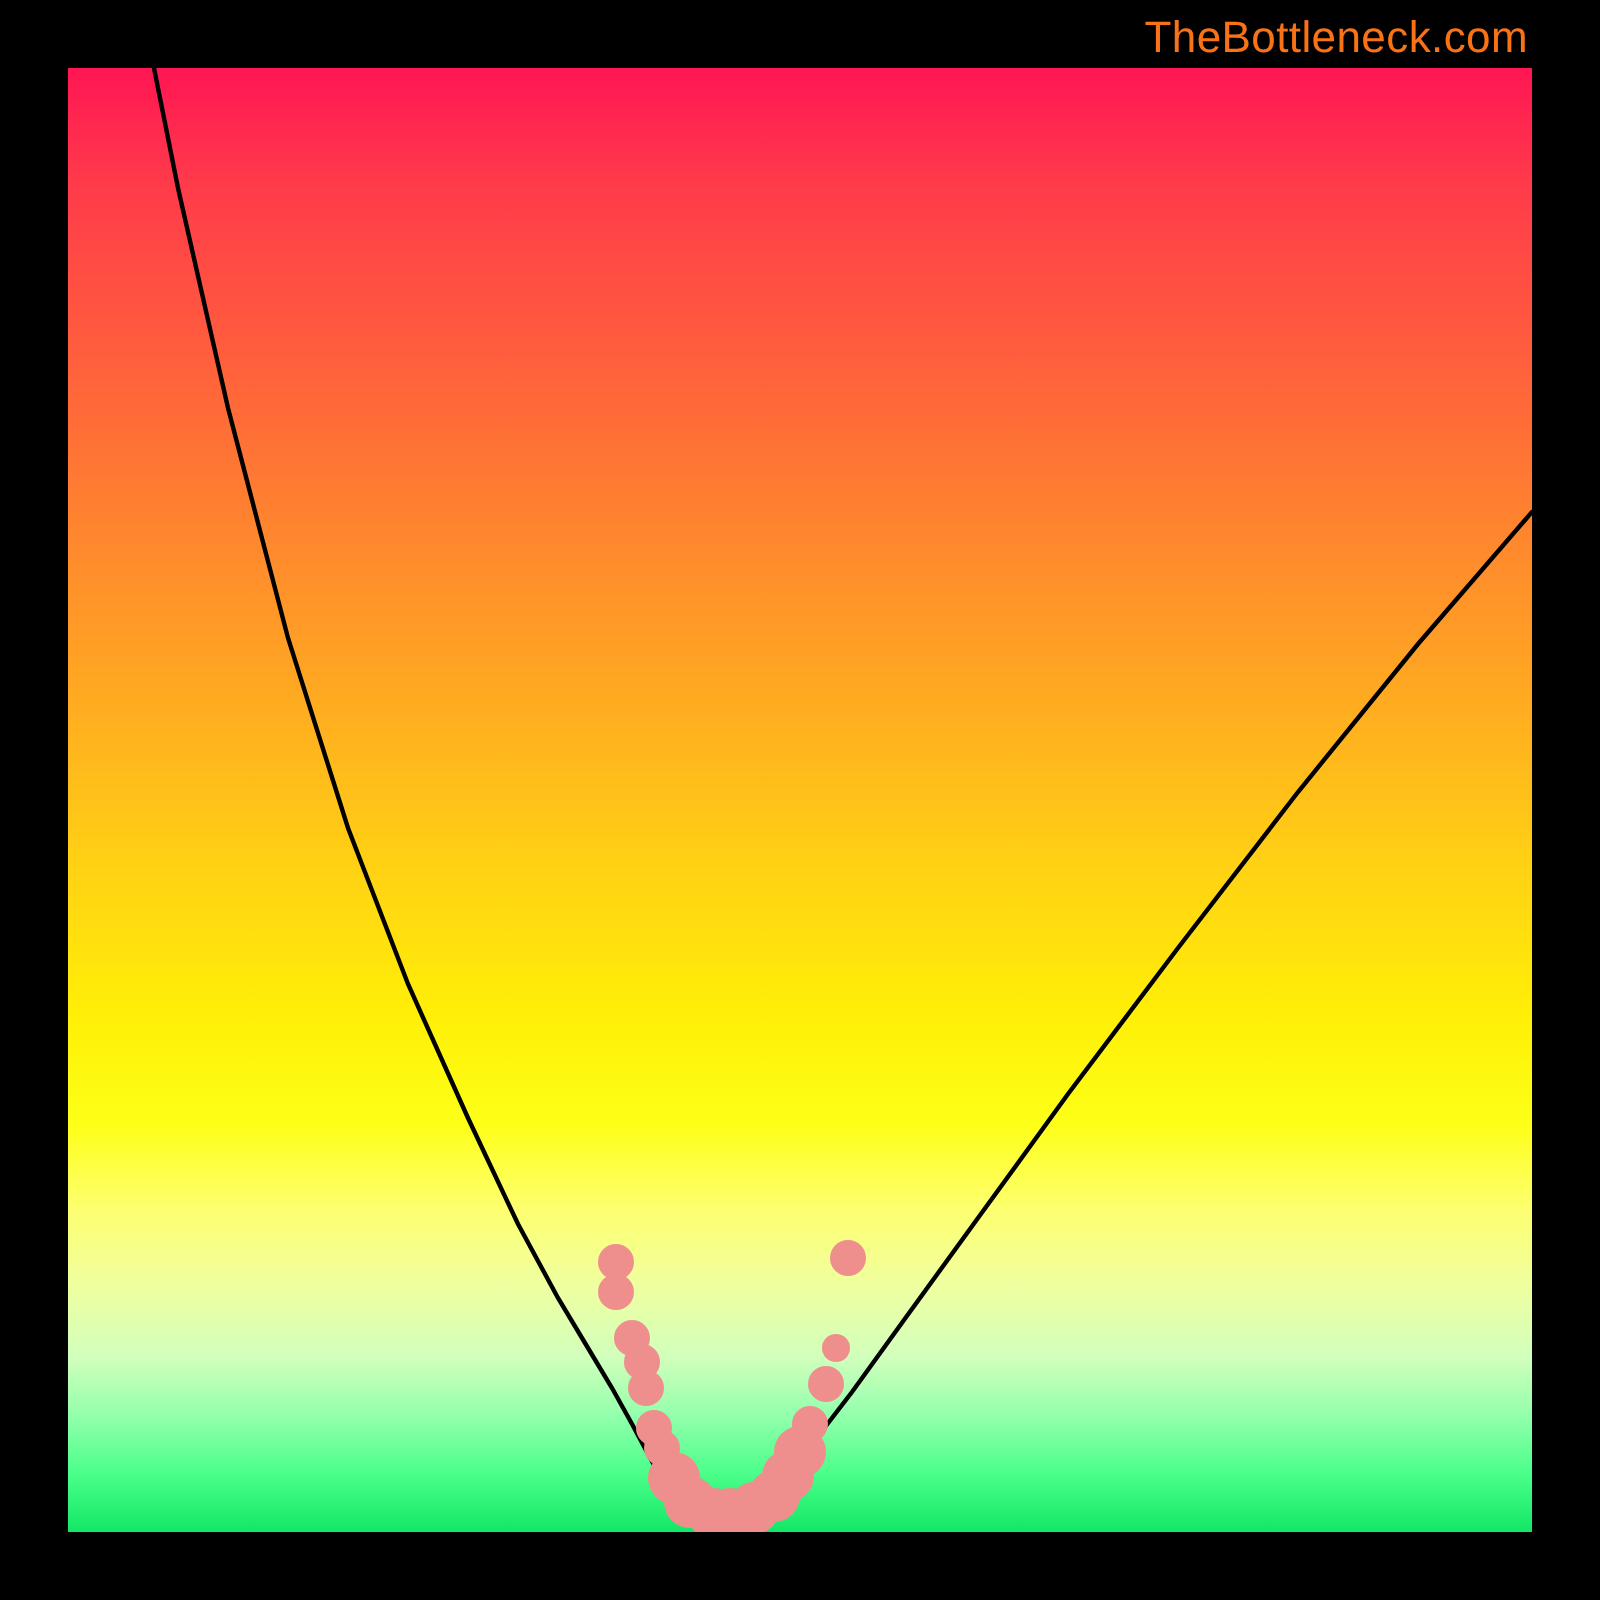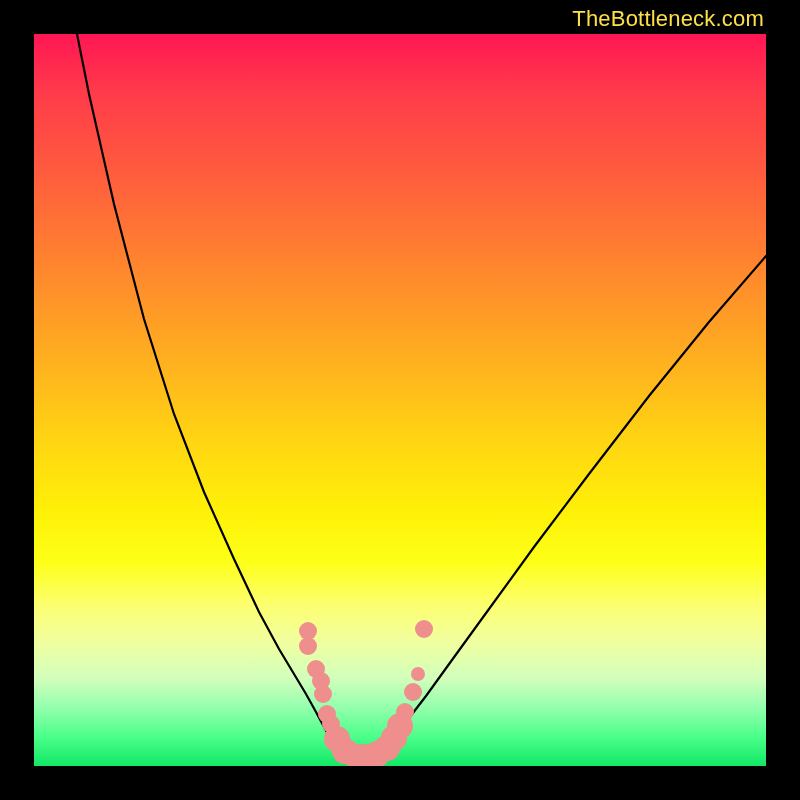--- a/index.html
+++ b/index.html
@@ -37,21 +37,21 @@
       #d2ffbc 88%,
       #94ffad 92%,
       #4bff8a 96%,
       #12e765 100%
     );
   }
   .watermark {
     position: absolute;
     top: 6px;
     right: 36px;
-    color: #fde047;
+    color: #f97316;
     font-size: 22px;
     font-weight: 400;
     letter-spacing: 0.2px;
     user-select: none;
   }
   svg.curve {
     position: absolute;
     top: 0; left: 0;
     width: 732px; height: 732px;
   }

